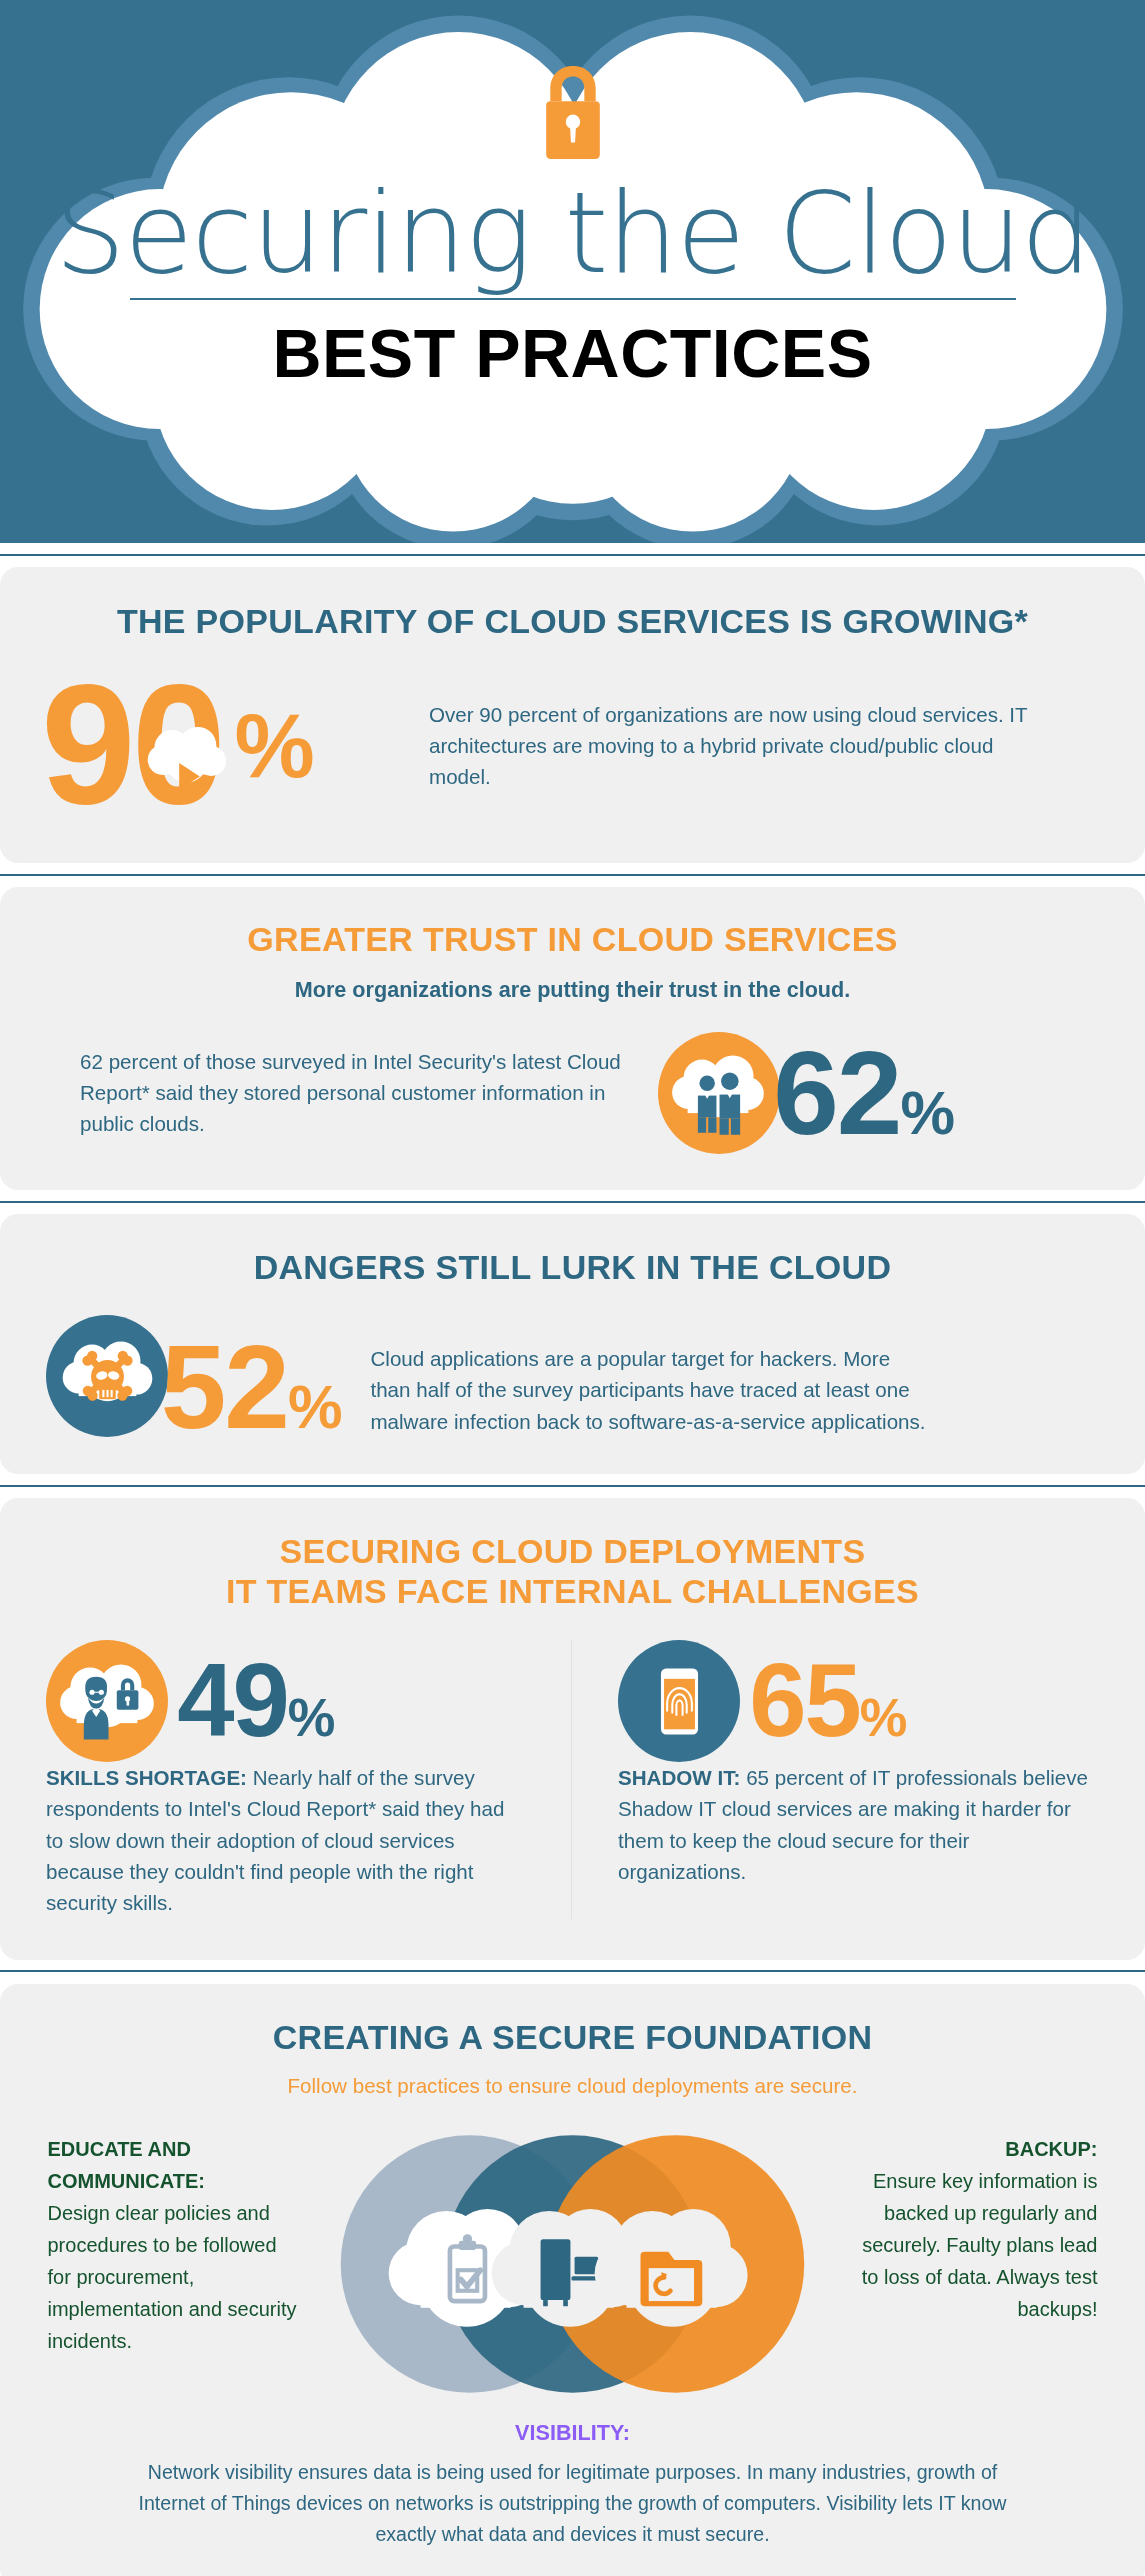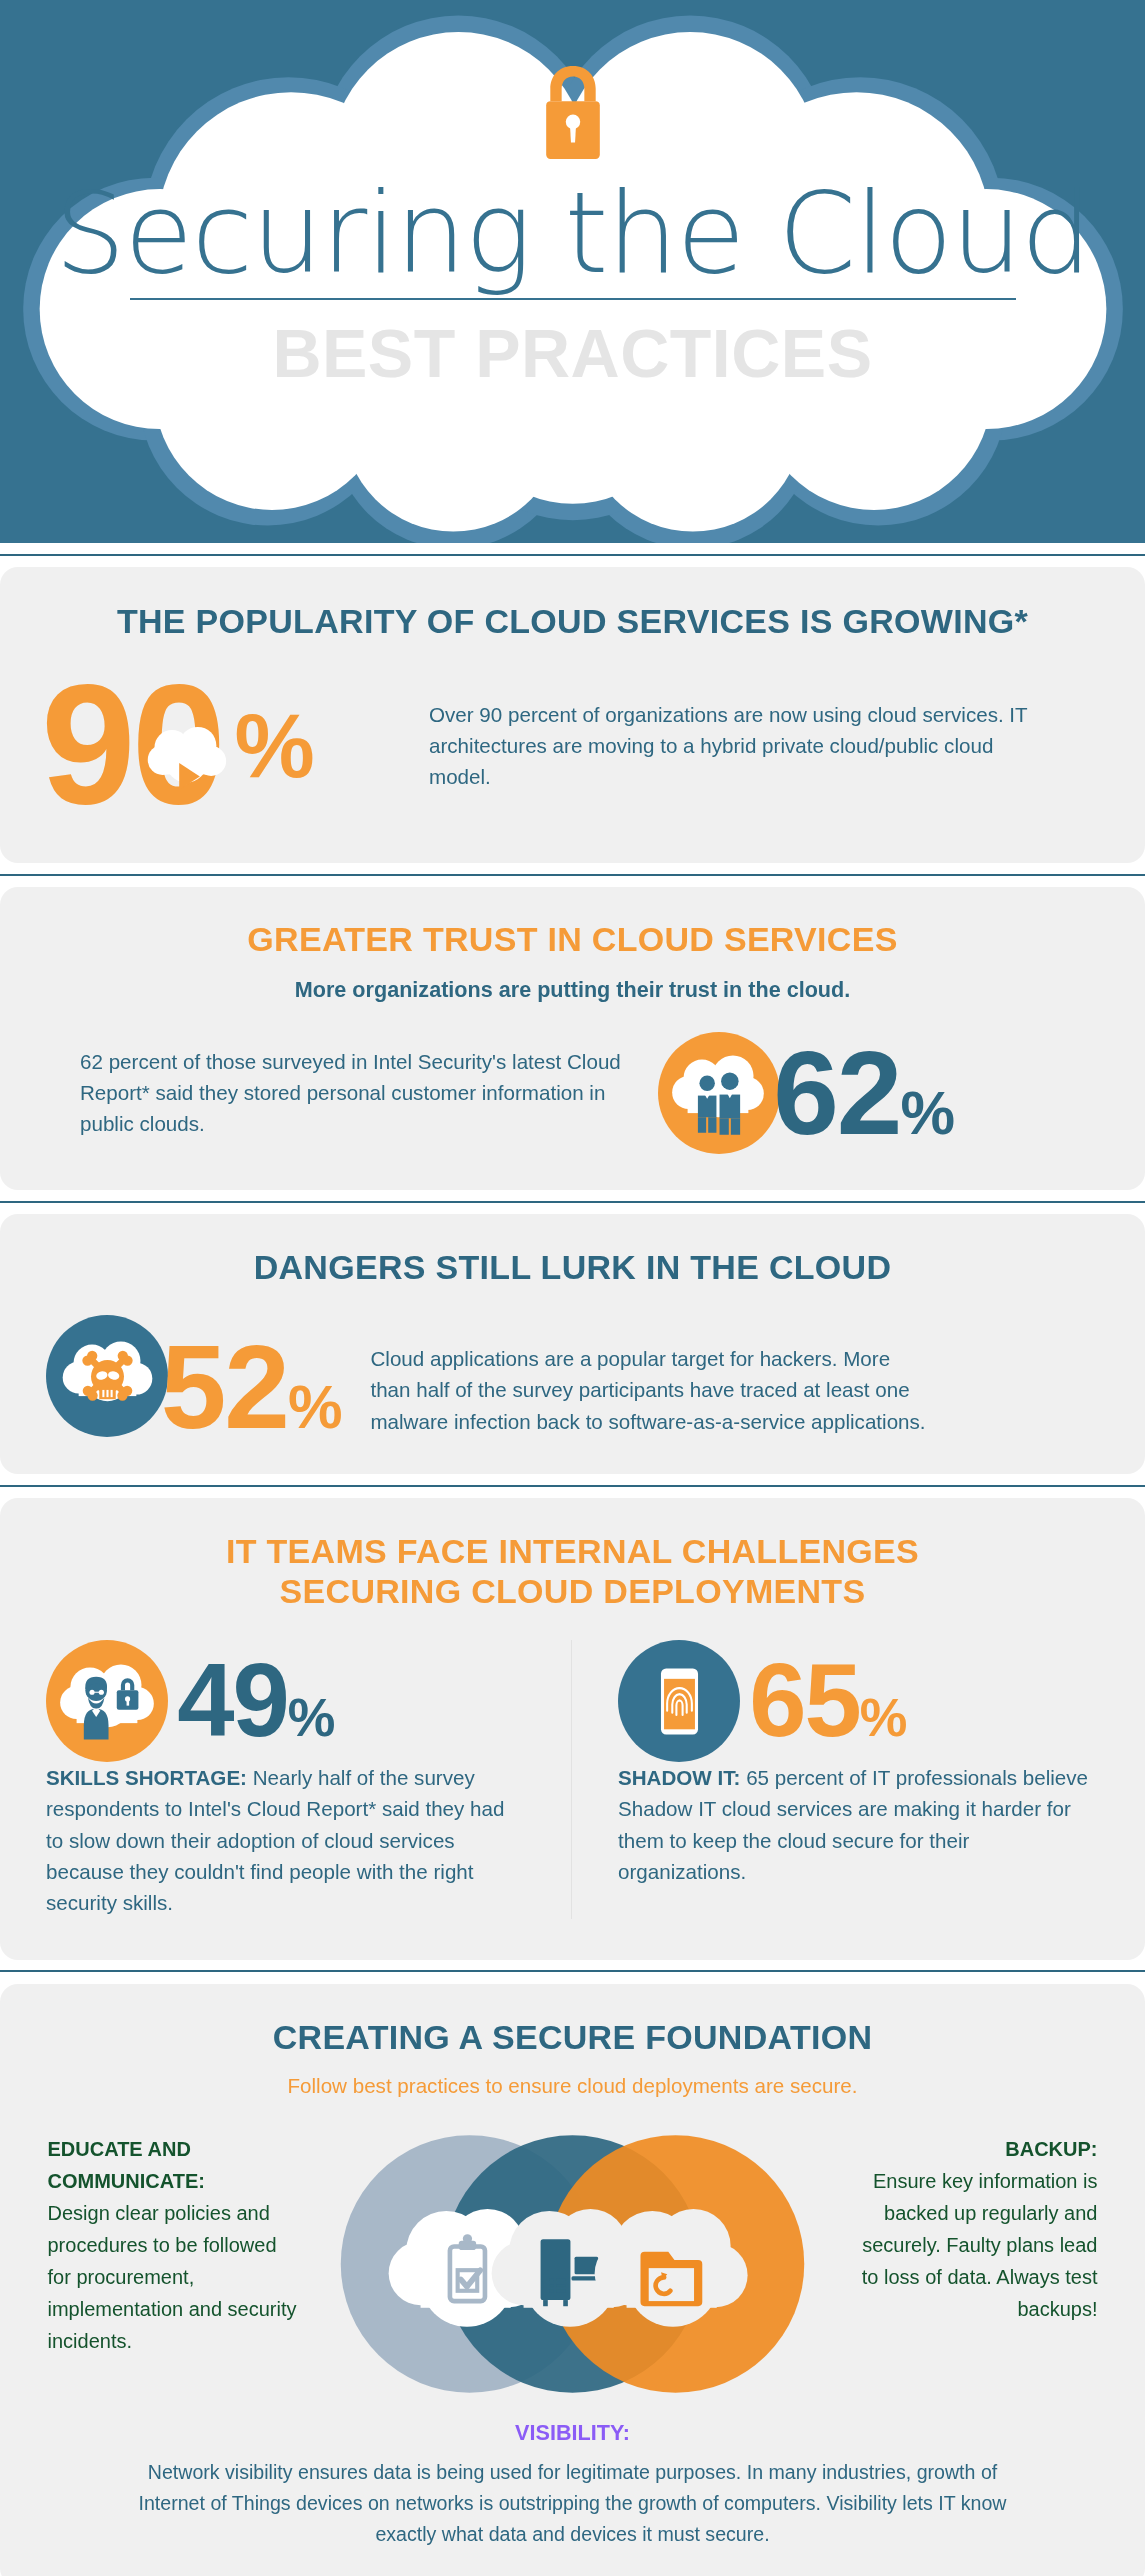--- a/index.html
+++ b/index.html
@@ -55,21 +55,21 @@
     height: 2.6px;
     background: #367290;
     margin-top: 9.3px;
   }
   .title-sub {
     margin-top: 18.5px;
     font-family: "Liberation Sans", sans-serif;
     font-size: 68px;
     font-weight: bold;
     letter-spacing: 0.5px;
-    color: #e5e5e5;
+    color: #000000;
     line-height: 1;
     white-space: nowrap;
     text-align: center;
   }
 
   
   .divider {
     width: 1145px;
     height: 24px;
     background: #ffffff;
@@ -406,22 +406,22 @@
       </div>
       <div class="copy">
         <p class="body-text">Cloud applications are a popular target for hackers. More than half of the survey participants have traced at least one malware infection back to software-as-a-service applications.</p>
       </div>
     </div>
   </div>
 
   <div class="divider"></div>
 
   <div class="section" id="sec-itteams">
+    <div class="sec-title orange">SECURING CLOUD DEPLOYMENTS</div>
     <div class="sec-title orange">IT TEAMS FACE INTERNAL CHALLENGES</div>
-    <div class="sec-title orange">SECURING CLOUD DEPLOYMENTS</div>
 
     <div class="cols">
 
       <div class="col left">
         <div class="statrow">
           <div class="badge orange-bg">
             <svg viewBox="0 0 200 200" width="103" height="103" xmlns="http://www.w3.org/2000/svg">
               <g fill="#FFFFFF">
                 <circle cx="66" cy="72" r="38"></circle>
                   <circle cx="126" cy="68" r="40"></circle>

